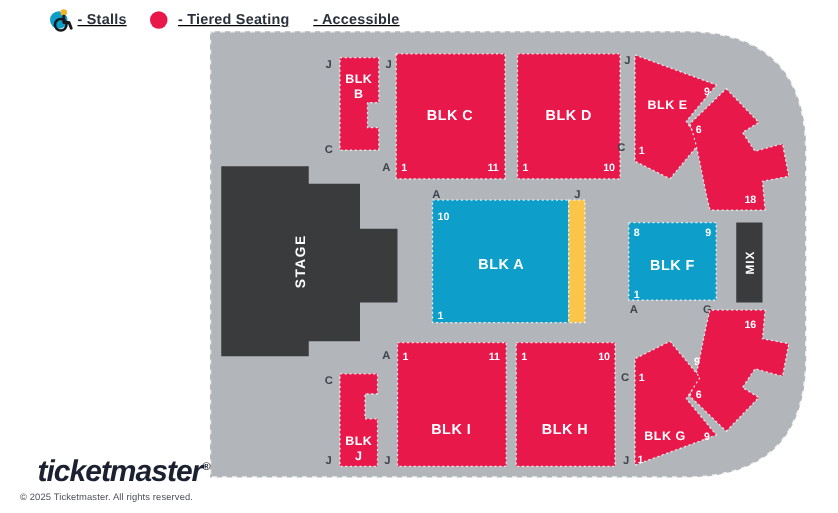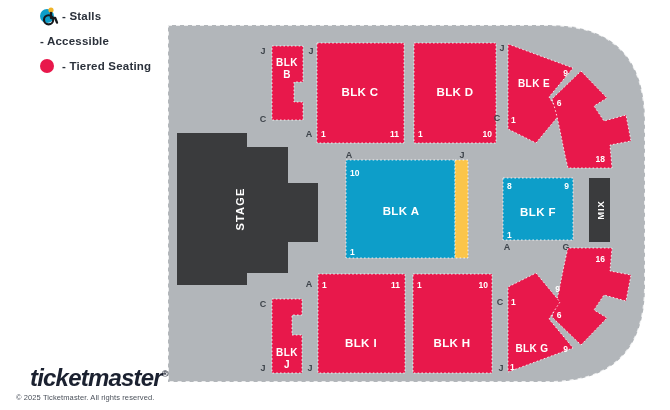--- a/index.html
+++ b/index.html
@@ -1,20 +1,20 @@
 <!DOCTYPE html>
 <html><head>
 <meta charset="utf-8">
 <style>
   html,body{margin:0;padding:0;background:#fff;}
   #screen{position:relative;width:670px;height:410px;background:#ffffff;overflow:hidden;
           font-family:"Liberation Sans",sans-serif;}
 
   
-  .legend{position:absolute;left:40px;top:7px;display:flex;flex-direction:column;gap:8px;}
+  .legend{position:absolute;left:40px;top:7px;display:flex;flex-direction:row;gap:19px;text-decoration:underline;}
   .legend-row{display:flex;align-items:center;gap:8px;height:17px;}
   .legend-dot{width:14px;height:14px;border-radius:50%;flex:0 0 auto;}
   .legend-label{font-size:11.5px;font-weight:600;color:#2b313b;letter-spacing:.2px;}
   .legend-icon{width:19px;height:19px;flex:0 0 auto;}
 
   
   .brand{position:absolute;left:30px;top:364px;color:#1b2130;
          font-style:italic;font-weight:800;font-size:24px;letter-spacing:-0.8px;}
   .brand .reg{font-size:9px;font-weight:700;vertical-align:super;font-style:normal;letter-spacing:0;}
   .copyright{position:absolute;left:16px;top:393px;font-size:7.5px;color:#4a505a;letter-spacing:.1px;}
@@ -37,30 +37,30 @@
 <body>
 
 <div id="screen">
 
   <div class="legend">
     <div class="legend-row">
       <span class="legend-dot" style="background:#0d9ec9"></span>
       <span class="legend-label">- Stalls</span>
     </div>
     <div class="legend-row">
+      <span class="legend-dot" style="background:#e8184b"></span>
+      <span class="legend-label">- Tiered Seating</span>
+    </div>
+    <div class="legend-row">
       <svg class="legend-icon" viewBox="0 0 19 19">
         <circle cx="11" cy="3" r="2.6" fill="#f0b429"></circle>
         <path d="M11,6 L11,11 L15.2,11 L17,15.6" fill="none" stroke="#17191c" stroke-width="2.3" stroke-linecap="round" stroke-linejoin="round"></path>
         <circle cx="8.6" cy="12.8" r="4.6" fill="none" stroke="#17191c" stroke-width="2.1"></circle>
       </svg>
       <span class="legend-label">- Accessible</span>
-    </div>
-    <div class="legend-row">
-      <span class="legend-dot" style="background:#e8184b"></span>
-      <span class="legend-label">- Tiered Seating</span>
     </div>
   </div>
 
   <svg width="670" height="410" viewBox="0 0 670 410">
 
     <path d="M168,25 H548 Q645,25 645,122 V286 Q645,382 548,382 H168 Z" fill="#b2b6ba" stroke="#ffffff" stroke-width="2" stroke-dasharray="4 4" stroke-opacity="0.75"></path>
 
     <path class="dark" d="M177,133 H247 V147 H288 V183 H318 V242 H288 V273 H247 V285 H177 Z"></path>
     <text class="stagetxt" x="240" y="213" text-anchor="middle" transform="rotate(-90 240 209)">STAGE</text>
 

